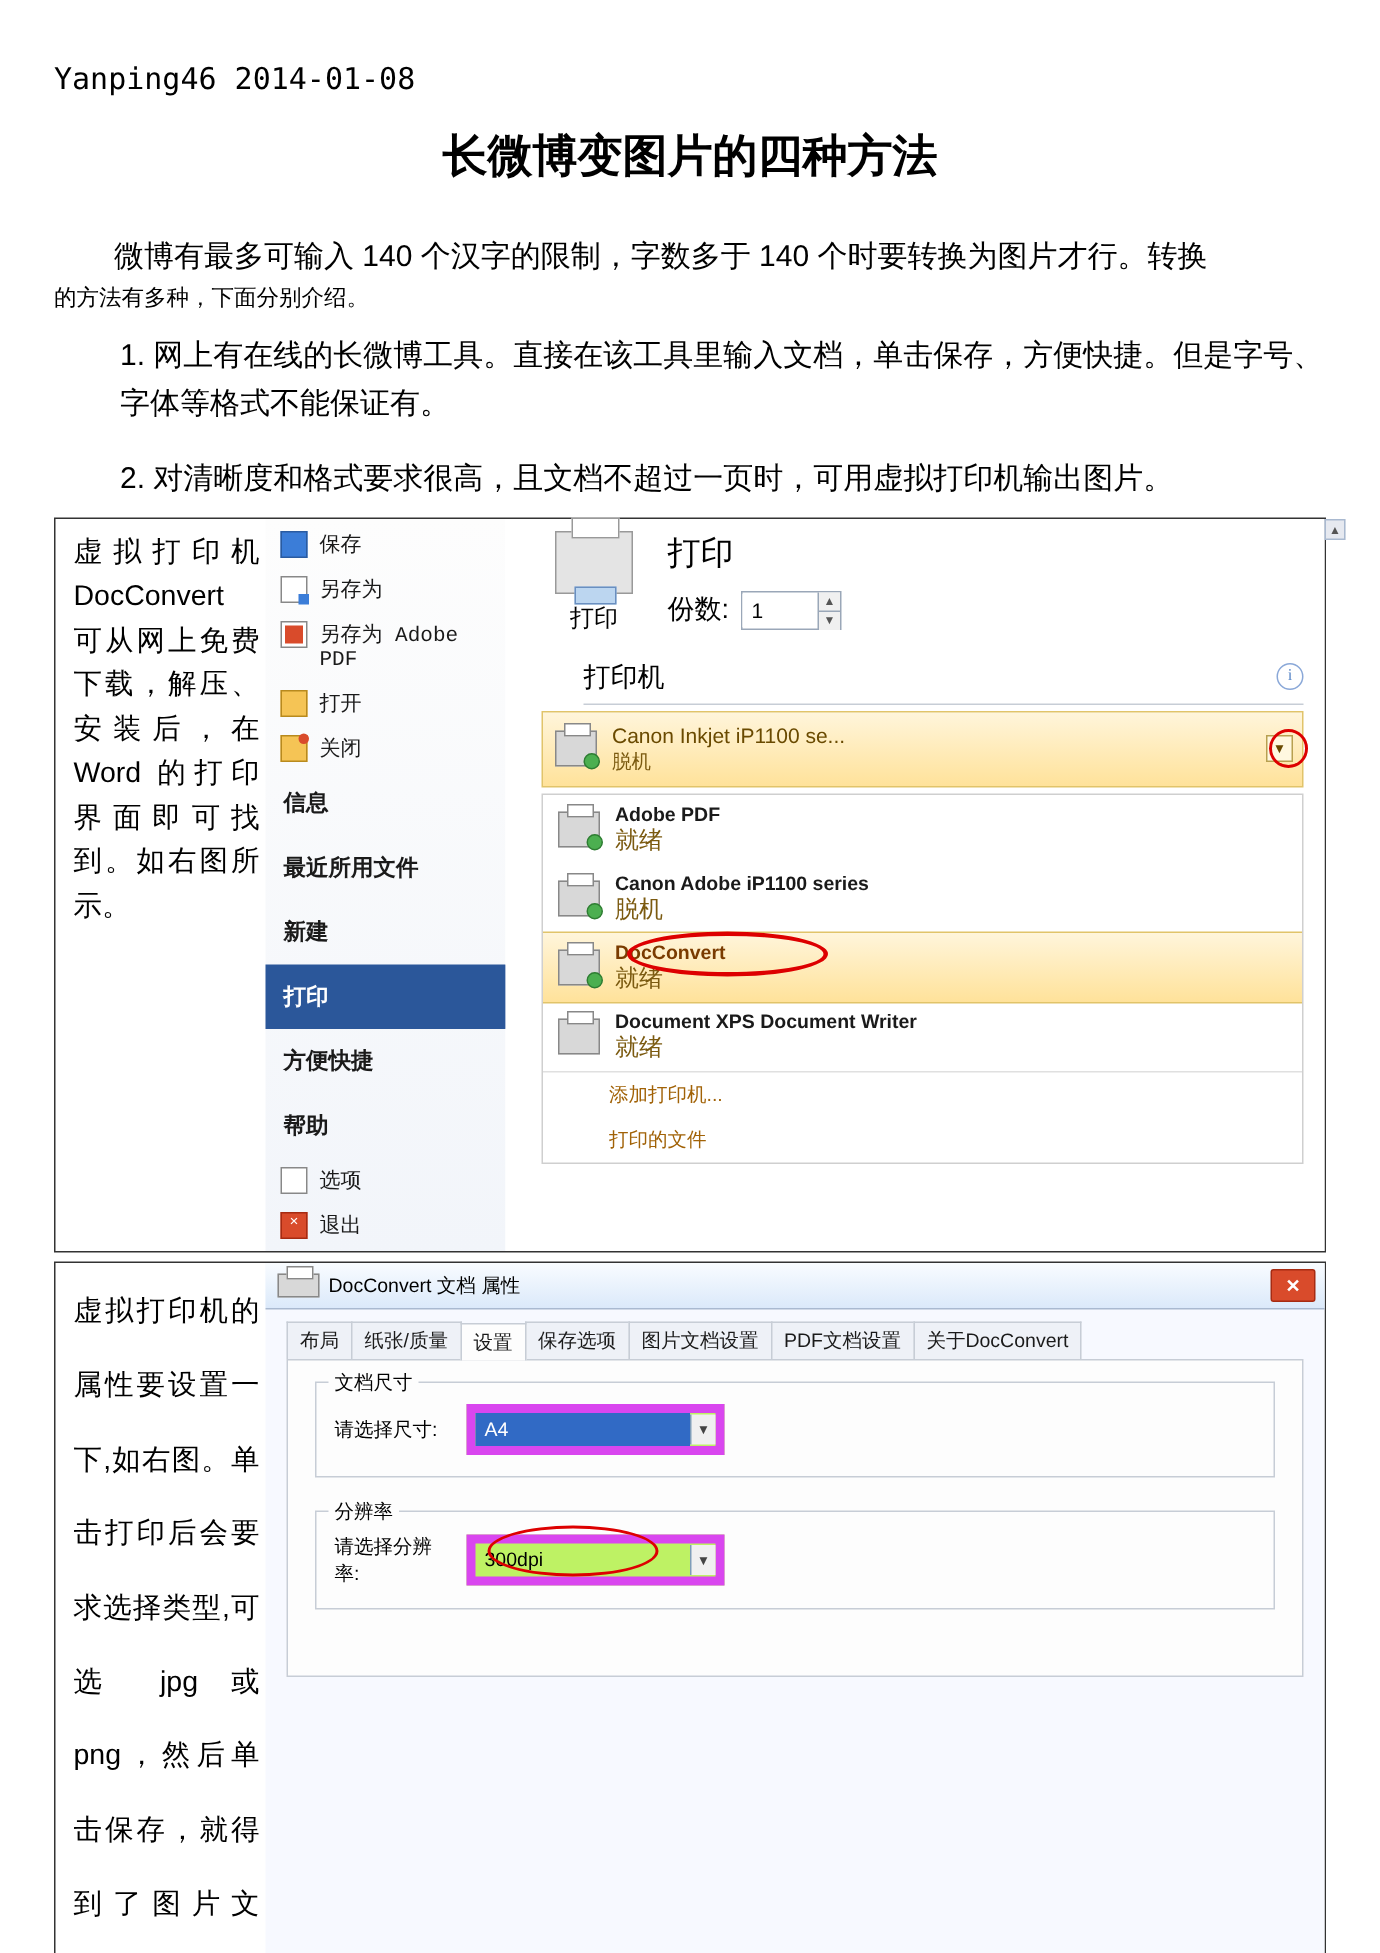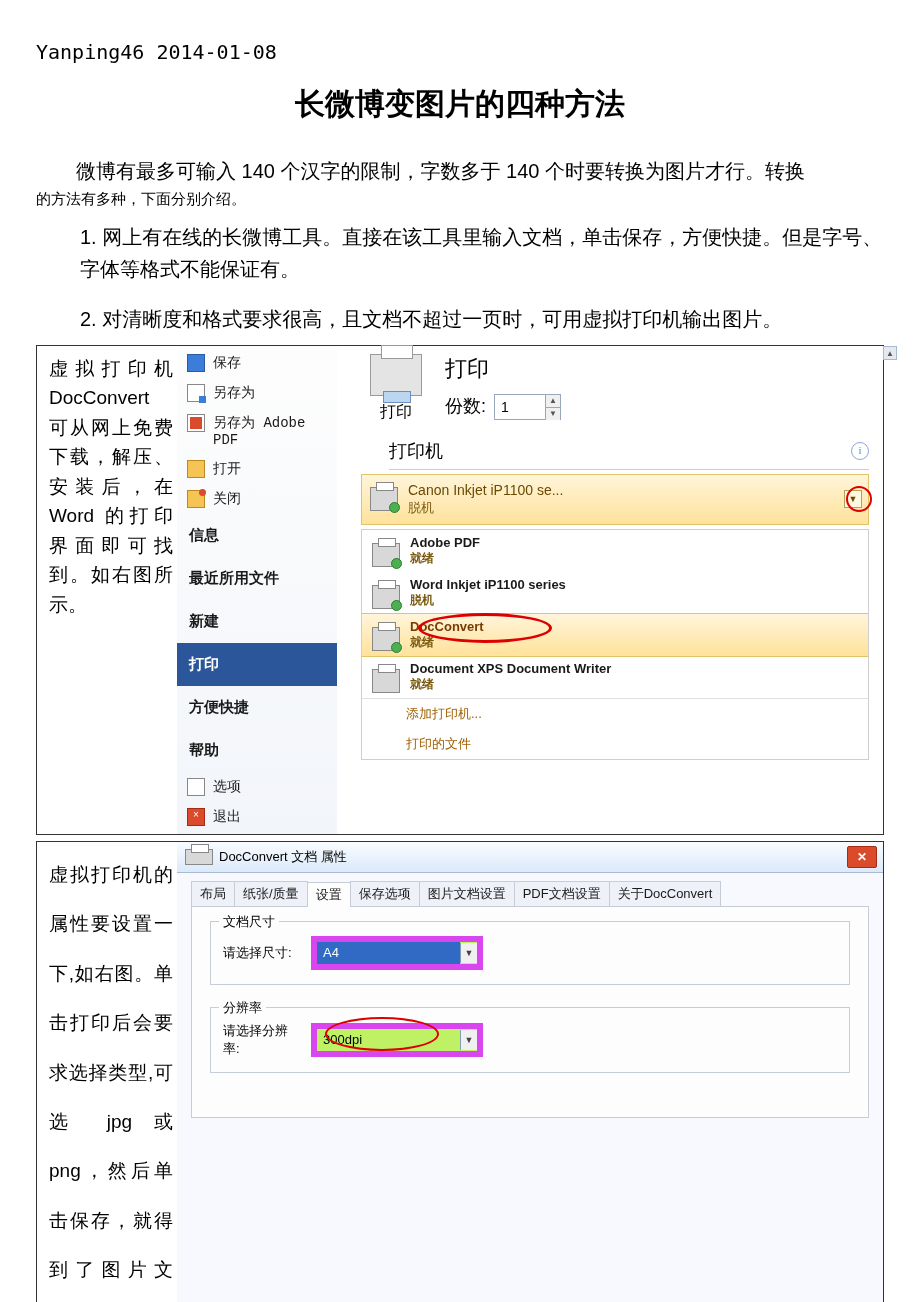--- a/index.html
+++ b/index.html
@@ -46,26 +46,26 @@
   .info-ic{width:16px;height:16px;border:1px solid #8aa8d8;border-radius:50%;color:#5a88c8;font-size:11px;line-height:14px;text-align:center;font-family:serif;}
   .sel-printer{display:flex;align-items:center;gap:10px;padding:7px 8px;border:1px solid #e1c46a;background:linear-gradient(#fff5db,#ffe29a);margin:4px 0;position:relative;}
   .sel-printer .name{color:#6a4a00;font-size:14px;line-height:1.2;}
   .sel-printer .stat{color:#7b5a10;font-size:13px;}
   .ptr-ic{width:26px;height:22px;background:#d8d8d8;border:1px solid #888;position:relative;flex:0 0 26px;}
   .ptr-ic:before{content:"";position:absolute;left:5px;top:-6px;width:16px;height:7px;background:#fff;border:1px solid #888;}
   .ptr-ic.ok:after{content:"";position:absolute;right:-3px;bottom:-3px;width:9px;height:9px;background:#4caf50;border:1px solid #2e7d32;border-radius:50%;}
   .drop-arrow{position:absolute;right:6px;top:50%;transform:translateY(-50%);width:16px;height:16px;border:1px solid #b8a050;background:#fff8e0;font-size:9px;color:#6a4a00;display:flex;align-items:center;justify-content:center;}
   .red-circ{position:absolute;right:-4px;top:50%;transform:translateY(-50%);width:22px;height:22px;border:2px solid #d00;border-radius:50%;pointer-events:none;}
   .dropdown{margin:0 0 0 0;border:1px solid #cfcfcf;background:#fff;overflow:hidden;}
-  .dd-item{display:flex;align-items:flex-end;gap:10px;padding:5px 10px;font-size:13px;}
+  .dd-item{display:flex;align-items:center;gap:10px;padding:5px 10px;font-size:13px;}
   .dd-item.hl{background:linear-gradient(#fff5db,#ffe29a);border:1px solid #e1c46a;margin:-1px;}
   .dd-item .two{display:flex;flex-direction:column;}
   .dd-item .nm{font-weight:bold;color:#1a1a1a;}
   .dd-item.hl .nm{color:#7a3b00;}
-  .dd-item .st{color:#7b5a10;font-size:12px;font-weight:bold;}
+  .dd-item .st{color:#7b5a10;font-size:16px;}
   .dd-sep{height:1px;background:#e0e0e0;}
   .dd-link{padding:6px 10px 6px 44px;font-size:13px;color:#a16207;}
   .oval{position:absolute;left:56px;top:-1px;width:128px;height:24px;border:3px solid #d00;border-radius:50%;pointer-events:none;}
   .shot2{margin-top:6px;}
   .dlg{flex:1 1 auto;background:#f7f9ff;}
   .dlg-title{display:flex;align-items:center;justify-content:space-between;background:linear-gradient(#f9fcff,#dbe9fa);border-bottom:1px solid #a9b9d0;padding:4px 6px 4px 8px;font-size:13px;}
   .dlg-title-l{display:flex;align-items:center;gap:6px;}
   .dlg-x{width:28px;height:20px;background:#d94b2b;color:#fff;display:flex;align-items:center;justify-content:center;font-size:12px;font-weight:bold;border:1px solid #a62b12;border-radius:2px;}
   .tabs{display:flex;gap:0;padding:8px 14px 0 14px;}
   .tab{padding:3px 8px;font-size:13px;background:#eef1f7;border:1px solid #c7cdd6;border-bottom:none;margin-right:-1px;color:#1a1a1a;}
@@ -188,21 +188,21 @@
         <div class="dd-item">
           <span class="ptr-ic ok"></span>
           <span class="two">
               <span class="nm">Adobe PDF</span>
               <span class="st">就绪</span>
             </span>
         </div>
         <div class="dd-item">
           <span class="ptr-ic ok"></span>
           <span class="two">
-              <span class="nm">Word Inkjet iP1100 series</span>
+              <span class="nm">Canon Adobe iP1100 series</span>
               <span class="st">脱机</span>
             </span>
         </div>
         <div class="dd-item hl" style="position:relative;">
           <span class="ptr-ic ok"></span>
           <span class="two">
               <span class="nm">DocConvert</span>
               <span class="st">就绪</span>
             </span>
           <span class="oval"></span>

